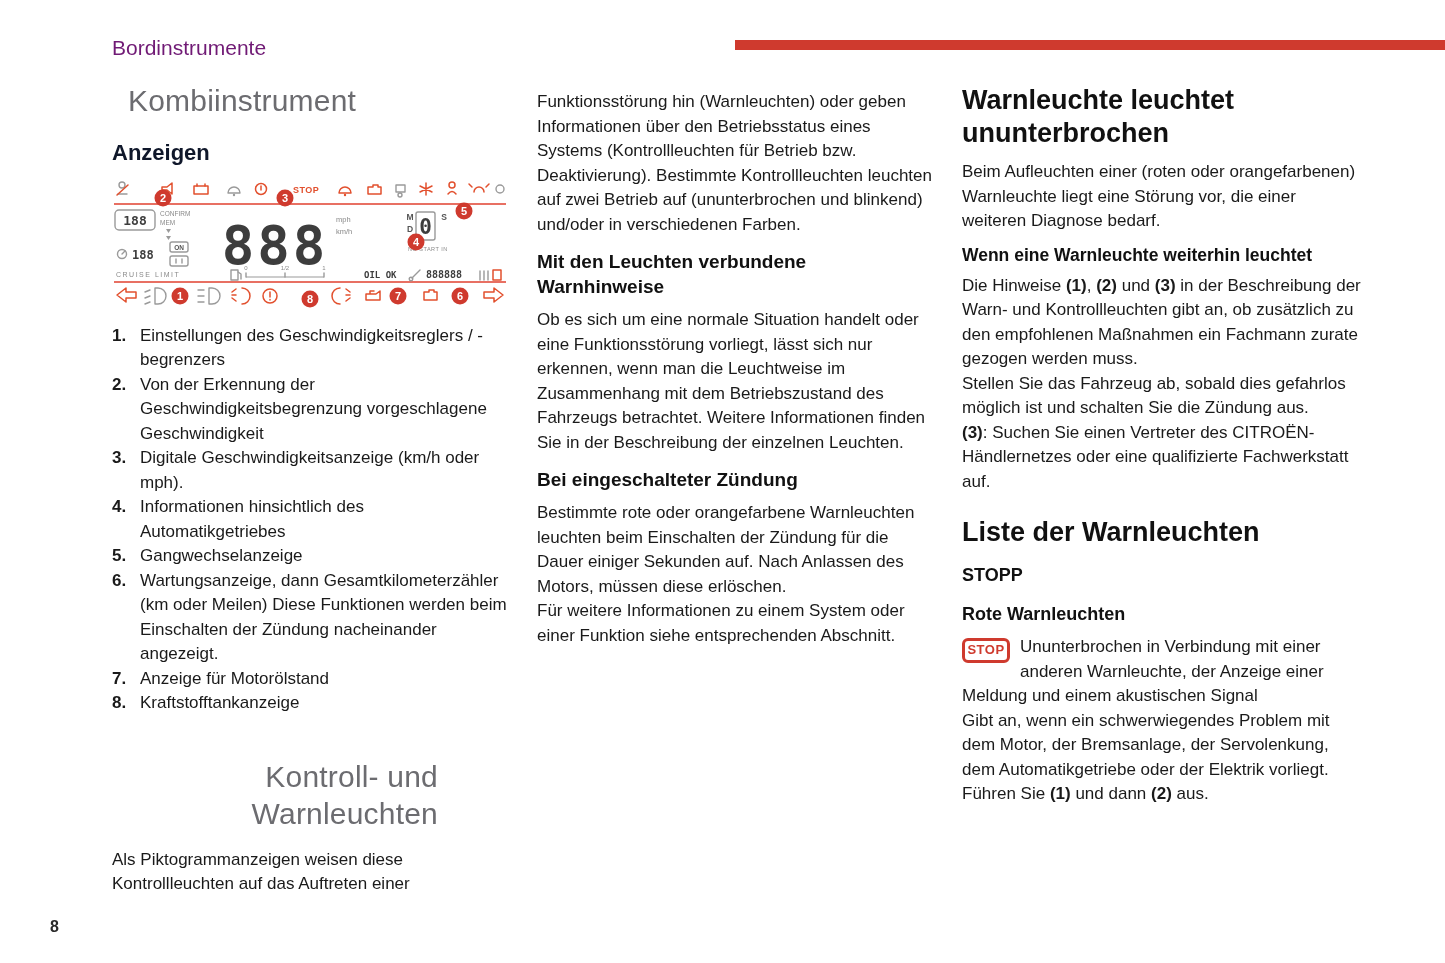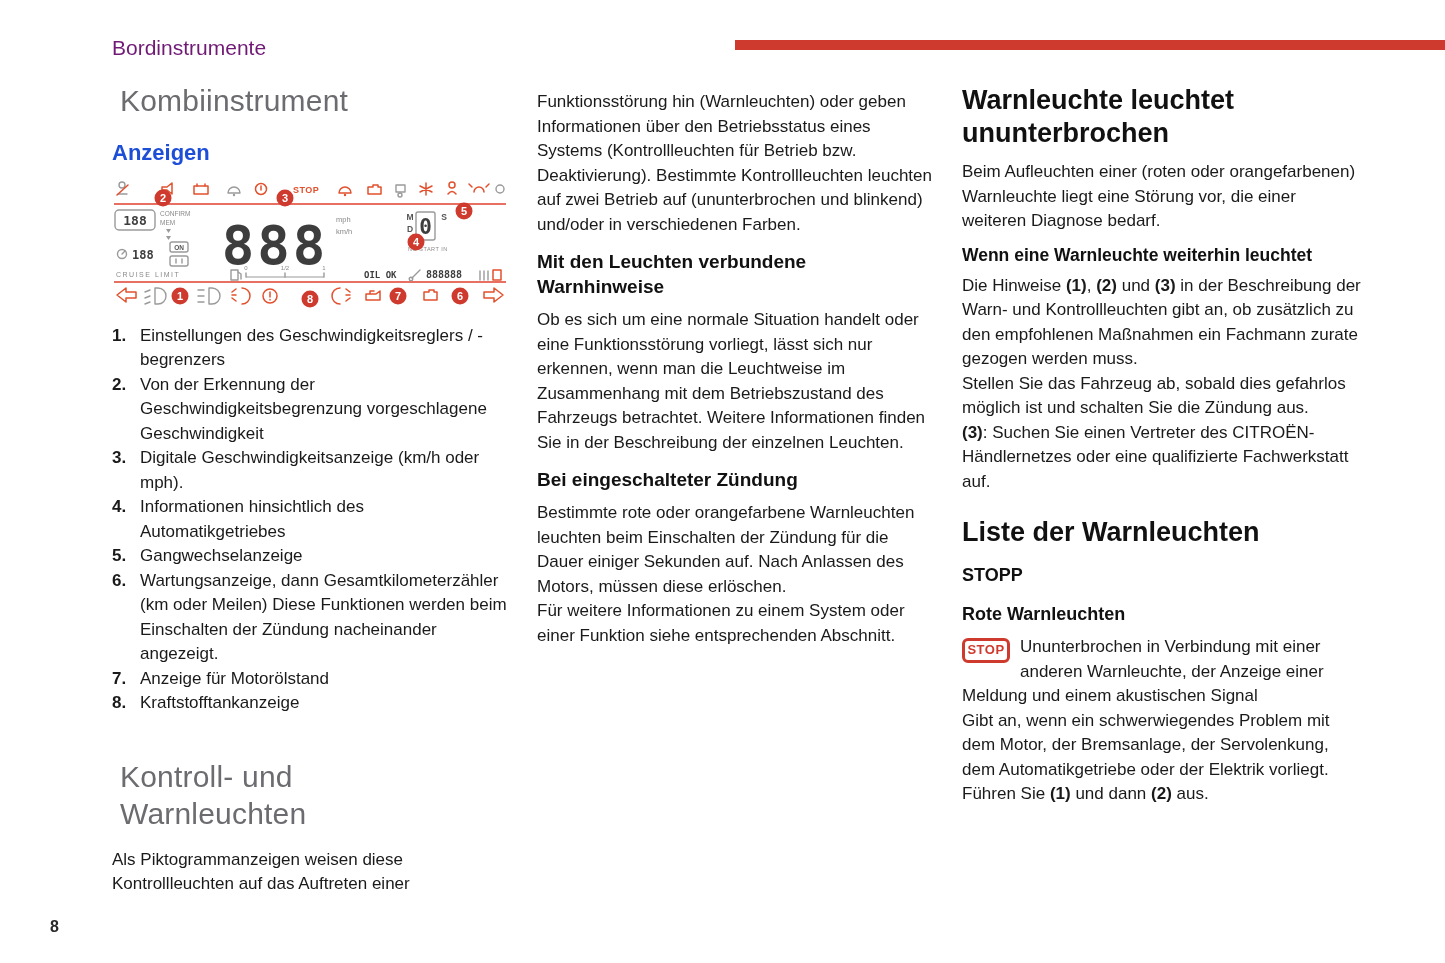--- a/index.html
+++ b/index.html
@@ -29,24 +29,24 @@
     position:absolute;left:50px;top:918px;
     font-size:16px;font-weight:700;color:#2a2a2a;
   }
   .col{position:absolute;font-size:17px;line-height:24.5px;}
   .col-left{left:112px;top:82px;width:398px;}
   .col-mid{left:537px;top:90px;width:398px;}
   .col-right{left:962px;top:84px;width:400px;}
 
   .gray-title{
     font-size:30px;line-height:37px;font-weight:400;color:var(--gray-title);
-    margin:0 0 22px 8px;letter-spacing:0.2px;
-  }
-  .gray-title.second{margin-top:42px;margin-bottom:16px;max-width:310px;}
-  .black-sub{font-size:22px;font-weight:700;margin:0 0 12px 0;color:#1d4ed8;}
+    margin:0 0 22px 16px;letter-spacing:0.2px;
+  }
+  .gray-title.second{margin-top:42px;margin-bottom:16px;max-width:310px;text-align:right;}
+  .black-sub{font-size:22px;font-weight:700;margin:0 0 12px 0;color:#0f172a;}
   .cluster{display:block;margin:2px 0 10px 0;}
 
   .num-list{margin:2px 0 0 0;}
   .li{display:flex;}
   .li .num{width:28px;font-weight:700;flex:0 0 28px;}
   .li .txt{flex:1;}
 
   p{margin:0;}
   .mid-h{font-size:19px;line-height:25px;font-weight:700;margin:12px 0 9px 0;max-width:340px;color:#111;}
   .rt-title{font-size:27px;line-height:33px;font-weight:700;margin:0 0 10px 0;color:#111;}

